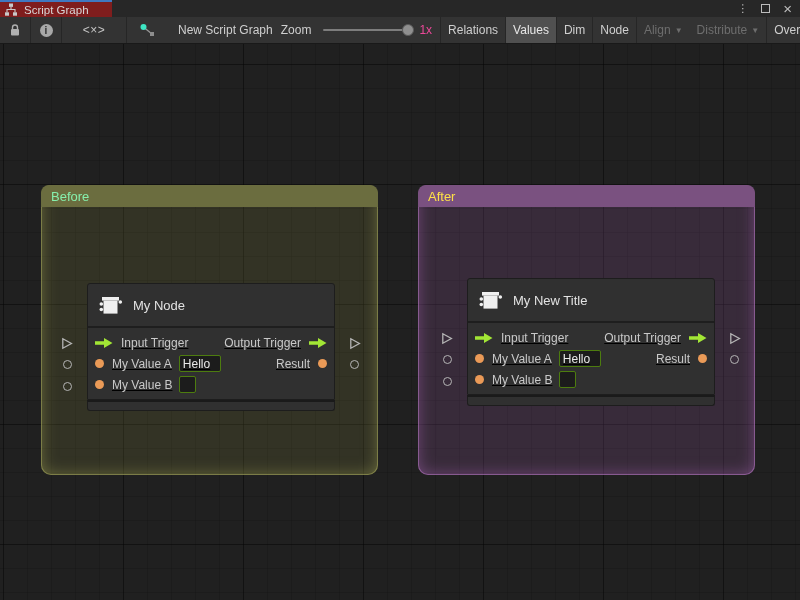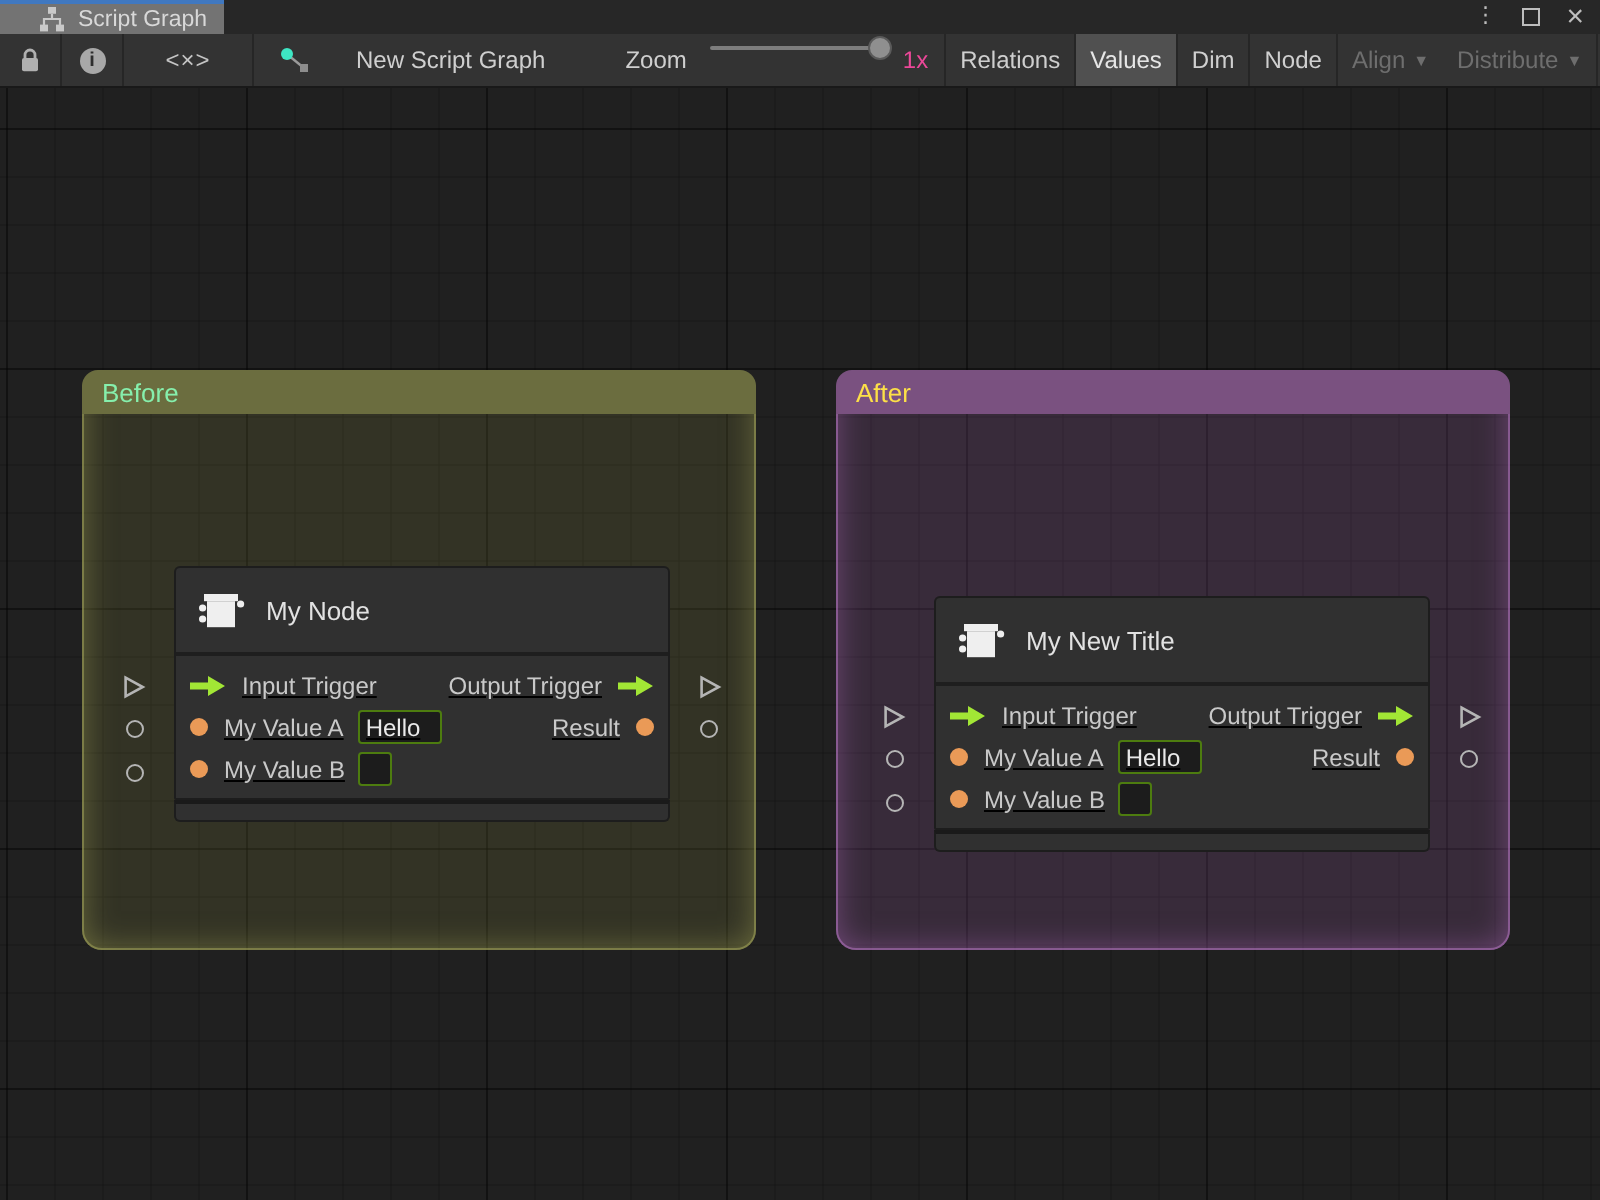--- a/index.html
+++ b/index.html
@@ -3,22 +3,22 @@
 <meta charset="utf-8">
 <style>
   * { margin:0; padding:0; box-sizing:border-box; }
   html,body { width:800px; height:600px; overflow:hidden; background:#242424;
               font-family:"Liberation Sans", sans-serif; }
   .window { position:relative; width:800px; height:600px; background:#242424; }
 
   
   .titlebar { position:absolute; left:0; top:0; width:800px; height:17px;
               background:#272727; display:flex; align-items:stretch; }
-  .tab { width:112px; background:#737373; border-top:2px solid #4078c0;
-         display:flex; align-items:center; padding-left:19px; gap:6px; }
+  .tab { width:112px; background:#7f1d1d; border-top:2px solid #4078c0;
+         display:flex; align-items:center; padding-left:4px; gap:6px; }
   .tab-label { font-size:11.5px; color:#d8d8d8; white-space:nowrap; }
   .titlebar-spacer { flex:1; }
   .win-controls { display:flex; align-items:center; gap:13px; padding-right:8px; color:#bdbdbd; }
   .menu-glyph { font-size:11px; line-height:1; }
   .max-box { width:9px; height:9px; border:1.5px solid #bdbdbd; display:inline-block; }
   .close-glyph { font-size:15px; line-height:1; }
 
   
   .toolbar { position:absolute; left:0; top:17px; width:800px; height:27px;
              background:#333333; border-bottom:1px solid #191919;
@@ -29,21 +29,21 @@
           padding:0 7px; flex:0 0 auto; cursor:default; }
   .tbtn.icon-btn { width:30px; padding:0; }
   .tbtn.wide { width:64px; }
   .tbtn.active { background:#505050; color:#e6e6e6; }
   .tbtn.disabled { color:#6e6e6e; }
   .code-glyph { font-size:12px; color:#c5c5c5; letter-spacing:0.5px; }
   .info-circle { width:13px; height:13px; border-radius:50%; background:#a8a8a8;
                  color:#2e2e2e; font-size:10px; font-weight:bold; display:flex;
                  align-items:center; justify-content:center; }
   .graph-name { display:flex; align-items:center; gap:23px; margin-left:12px; flex:0 0 auto; }
-  .zoom-wrap { display:flex; margin-left:40px; flex:0 0 auto; }
+  .zoom-wrap { display:flex; align-items:center; margin-left:8px; flex:0 0 auto; }
   .zoom-track { position:relative; width:86px; height:2px; background:#7d7d7d;
                 margin-left:12px; border-radius:1px; }
   .zoom-knob { position:absolute; right:-5px; top:-5px; width:12px; height:12px;
                border-radius:50%; background:#8f8f8f; border:1px solid #5a5a5a; }
   .zoom-value { margin-left:10px; margin-right:8px; color:#ec4899; }
   .caret { font-size:8px; color:#6e6e6e; margin-left:4px; }
 
   
   .canvas { position:absolute; left:0; top:44px; width:800px; height:556px;
             background-color:#202020;
@@ -246,21 +246,21 @@
             <span class="dot"></span>
             <span class="port-label">My Value B</span>
             <input class="field empty" value="" style="">
             <span class="row-spacer"></span>
           </div>
         </div>
       </div>
       <div class="node-footer"></div>
     </div>
 
-    <div class="node" style="left:467px; top:254px;">
+    <div class="node" style="left:467px; top:234px;">
       <span class="ext l1">
         <svg width="12" height="13" viewBox="0 0 12 13">
           <path d="M1.8 1.8 L10.4 6.5 L1.8 11.2 Z" fill="none" stroke="#b5b5b5" stroke-width="1.3"></path>
         </svg>
       </span>
       <span class="ext l2">
           <span class="ext-circle"></span>
         </span>
       <span class="ext l3">
           <span class="ext-circle"></span>

